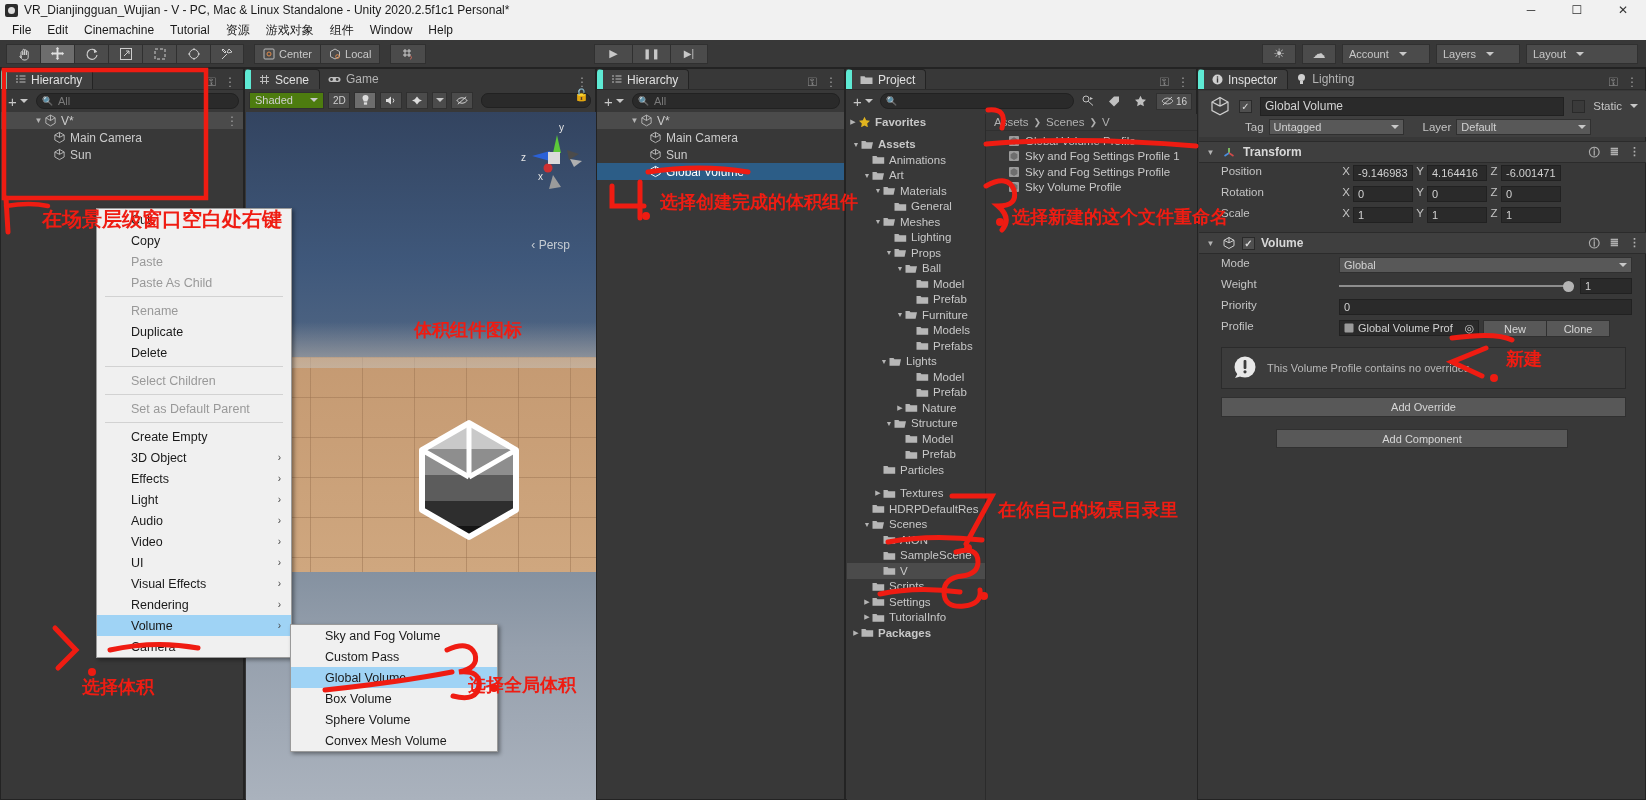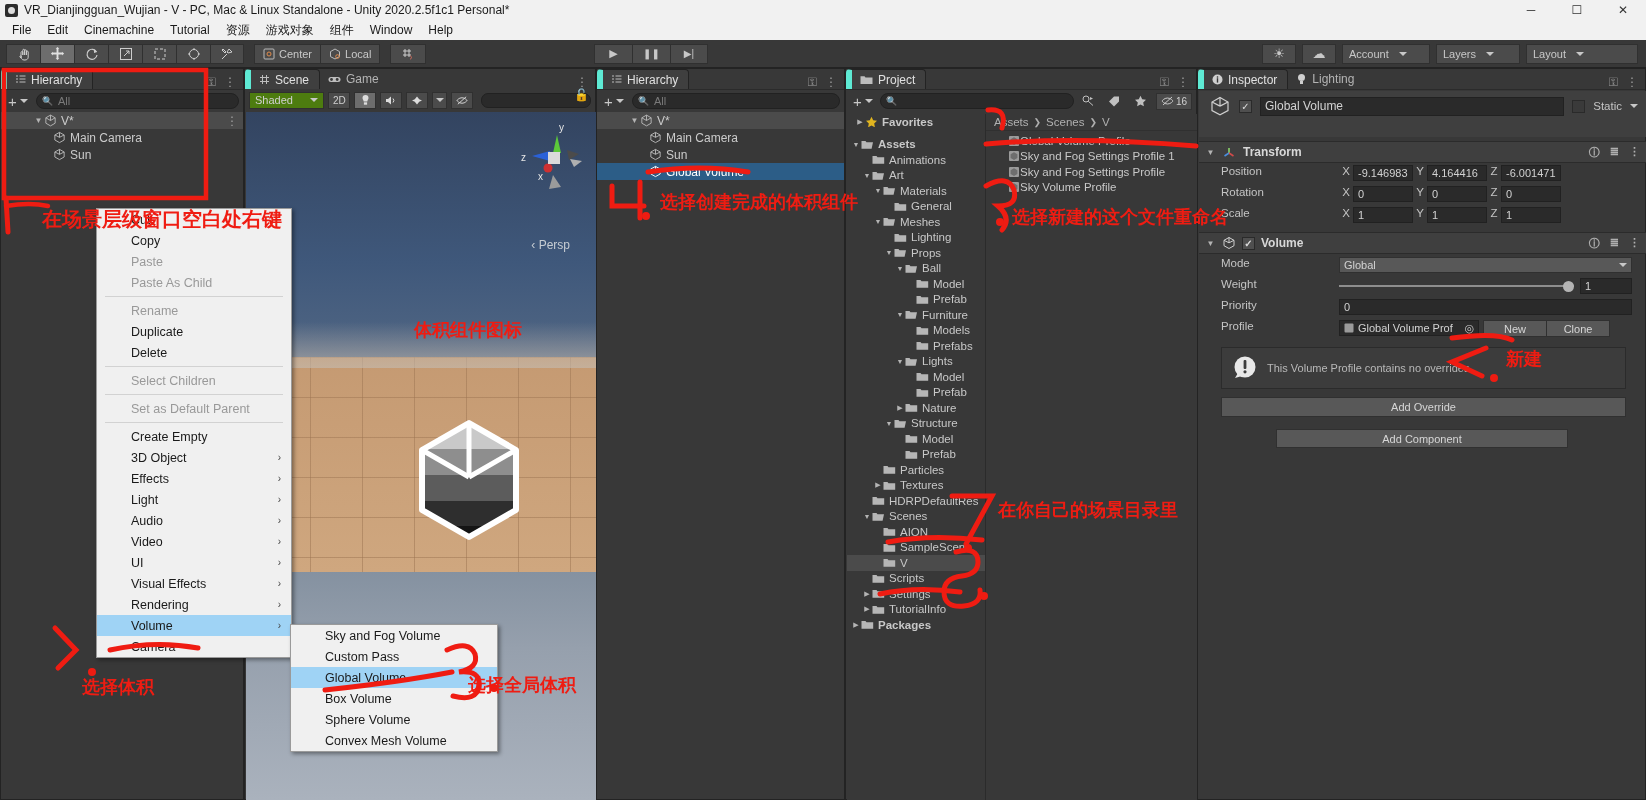--- a/index.html
+++ b/index.html
@@ -64,21 +64,21 @@
   .sbtn{ height:17px; min-width:22px; background:#4b4b4b; border:1px solid #303030; display:flex;align-items:center;justify-content:center; color:#d0d0d0; font-size:10px; padding:0 4px;}
   .sbtn.on{ background:#6d6d6d; }
   .scenefield{ flex:0 0 110px; height:15px; background:#2a2a2a;border:1px solid #212121;border-radius:7px; margin-left:4px;}
 
   
   .prow{ height:15.5px; display:flex; align-items:center; font-size:11.5px; color:#c8c8c8; white-space:nowrap; }
   .prow.sel{ background:#4b4b4b; }
   .ptri{ width:10px; font-size:7px; color:#b4b4b4; text-align:center; }
   .folder{ width:13px; height:11px; margin-right:4px; flex:0 0 13px;}
   .crumbs{ height:17px; display:flex; align-items:center; gap:5px; font-size:11.5px; color:#b0b0b0; padding-left:8px; background:#383838; border-bottom:1px solid #303030;}
-  .asset{ height:15.5px; display:flex; align-items:center; font-size:11.5px; color:#c8c8c8; padding-left:22px; }
+  .asset{ height:15.5px; display:flex; align-items:center; font-size:11.5px; color:#c8c8c8; padding-left:22px; gap:5px; }
 
   
   .insp-row{ height:21px; display:flex; font-size:11.5px; }
   .ilabel{ width:140px; padding-left:22px; color:#c4c4c4; }
   .ifield{ height:16px; background:#2a2a2a; border:1px solid #212121; color:#d2d2d2; font-size:11px; display:flex; align-items:center; padding:0 4px; }
   .ifield.dd{ background:#585858; border:1px solid #303030; justify-content:space-between; }
   .comp-header{ height:22px; background:#3f3f3f; display:flex; align-items:center; gap:6px; padding:0 6px; border-top:1px solid #2b2b2b; border-bottom:1px solid #2b2b2b; font-size:12px; color:#d8d8d8; font-weight:bold;}
   .ck{ width:13px;height:13px;background:#4f4f4f;border:1px solid #2a2a2a; display:flex;align-items:center;justify-content:center; color:#ddd; font-size:10px;}
   .ibtn{ background:#585858; border:1px solid #303030; color:#d6d6d6; font-size:11px; display:flex; align-items:center; justify-content:center; height:17px;}
   .helpbox{ background:#3c3c3c; border:1px solid #2b2b2b; display:flex; align-items:center; gap:9px; padding:7px 10px; color:#b8b8b8; font-size:11px;}
@@ -481,21 +481,21 @@
       <div class="sbtn" style="background:#4b4b4b;gap:2px">
         <svg width="13" height="10" viewBox="0 0 13 10">
             <path d="M1 5S3 2 6.5 2 12 5 12 5 10 8 6.5 8 1 5 1 5z" fill="none" stroke="#c8c8c8"></path>
             <path d="M2 9L11 1" stroke="#c8c8c8"></path>
           </svg>
         <span>16</span>
       </div>
     </div>
 
     <div class="abs" style="left:1px;top:45px;width:139px;height:686px;background:#383838;border-right:1px solid #2b2b2b;overflow:hidden;">
-      <div class="prow" style="padding-left:8px">
+      <div class="prow" style="padding-left:1px">
         <span class="ptri">▶</span>
         <svg class="folder" viewBox="0 0 13 11">
             <path d="M6.5 0.8l1.7 3.5 3.8.5-2.8 2.7.7 3.8-3.4-1.8L3.1 11.3l.7-3.8L1 4.8l3.8-.5z" fill="#e0b41f"></path>
           </svg>
         <b>Favorites</b>
       </div>
       <div style="height:7px"></div>
       <div id="tree-rows">
           <div class="prow" style="padding-left: 4px;">
             <span class="ptri">▼</span>
@@ -588,21 +588,21 @@
             </svg>
             <span>Models</span>
           </div>
           <div class="prow" style="padding-left: 59px;">
             <span class="ptri">&nbsp;</span>
             <svg viewBox="0 0 13 11" class="folder">
               <path d="M0.5 2h4l1 1.3h6.7v6.4h-11.7z" fill="#b6b6b6"></path>
             </svg>
             <span>Prefabs</span>
           </div>
-          <div class="prow" style="padding-left: 48px;">
+          <div class="prow" style="padding-left: 32px;">
             <span class="ptri">▼</span>
             <svg viewBox="0 0 13 11" class="folder">
               <path d="M0.5 2h4l1 1.3h6.5l-1.4 6.4H0.5z" fill="#b6b6b6"></path>
             </svg>
             <span>Lights</span>
           </div>
           <div class="prow" style="padding-left: 59px;">
             <span class="ptri">&nbsp;</span>
             <svg viewBox="0 0 13 11" class="folder">
               <path d="M0.5 2h4l1 1.3h6.7v6.4h-11.7z" fill="#b6b6b6"></path>
@@ -644,21 +644,21 @@
             </svg>
             <span>Prefab</span>
           </div>
           <div class="prow" style="padding-left: 26px;">
             <span class="ptri">&nbsp;</span>
             <svg viewBox="0 0 13 11" class="folder">
               <path d="M0.5 2h4l1 1.3h6.7v6.4h-11.7z" fill="#b6b6b6"></path>
             </svg>
             <span>Particles</span>
           </div>
-          <div class="prow" style="padding-left: 26px;">
+          <div class="prow" style="padding-left: 26px; margin-top: 8px;">
             <span class="ptri">▶</span>
             <svg viewBox="0 0 13 11" class="folder">
               <path d="M0.5 2h4l1 1.3h6.7v6.4h-11.7z" fill="#b6b6b6"></path>
             </svg>
             <span>Textures</span>
           </div>
           <div class="prow" style="padding-left: 15px;">
             <span class="ptri">&nbsp;</span>
             <svg viewBox="0 0 13 11" class="folder">
               <path d="M0.5 2h4l1 1.3h6.7v6.4h-11.7z" fill="#b6b6b6"></path>
@@ -796,20 +796,32 @@
             <path d="M11 2.5l8 4.5v8.6L11 19.8 3 15.6V7z" fill="none" stroke="#cfcfcf" stroke-width="1.2"></path>
             <path d="M11 2.5v8.6M11 11.1l8-4.1M11 11.1L3 7" stroke="#cfcfcf" fill="none" stroke-width="1.2"></path>
           </svg>
         <div class="ck">✓</div>
         <div class="ifield" style="flex:1;height:19px;font-size:12px;">
           <span>Global Volume</span>
         </div>
         <div class="ck" style="background:#3a3a3a"></div>
         <span style="font-size:11.5px">Static</span>
         <span class="caret"></span>
+      </div>
+      <div style="display:flex;align-items:center;height:20px;padding:0 8px 0 10px;gap:5px;font-size:11.5px;">
+        <span style="margin-left:36px">Tag</span>
+        <div class="ifield dd" style="width:135px">
+          <span>Untagged</span>
+            <span class="caret"></span>
+        </div>
+        <span style="margin-left:14px">Layer</span>
+        <div class="ifield dd" style="width:135px">
+          <span>Default</span>
+            <span class="caret"></span>
+        </div>
       </div>
     </div>
 
     <div class="abs" style="left:1px;top:72px;width:447px;">
       <div class="comp-header">
         <span class="tri">▼</span>
         <svg width="15" height="14" viewBox="0 0 15 14">
             <path d="M7 8V3" stroke="#8ad46a" stroke-width="1.6"></path>
             <path d="M7 8L2.5 11" stroke="#4a8fe0" stroke-width="1.6"></path>
             <path d="M7 8l4.5 3" stroke="#d04a4a" stroke-width="1.6"></path>

